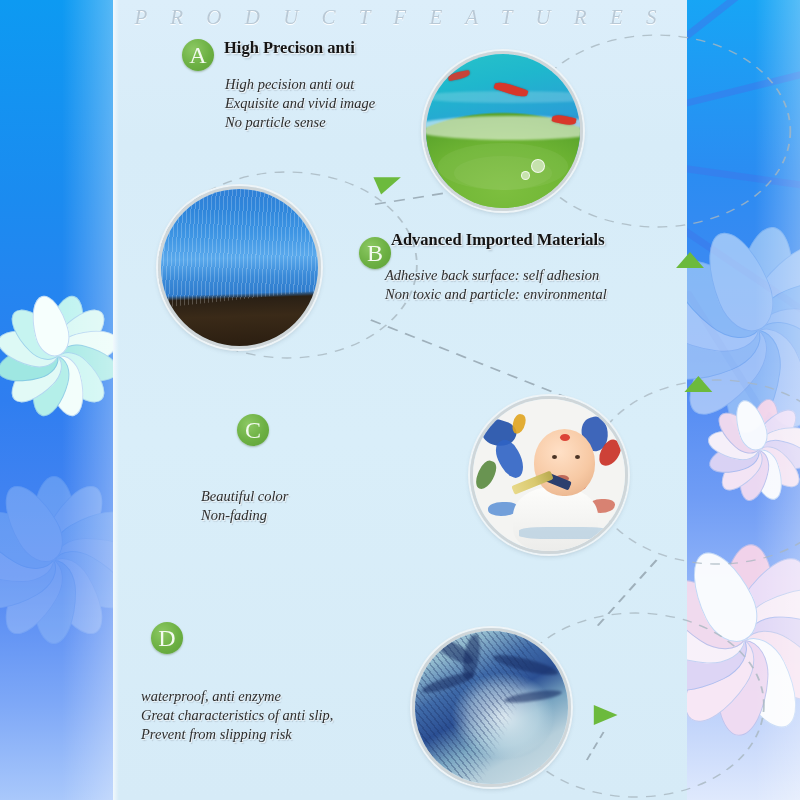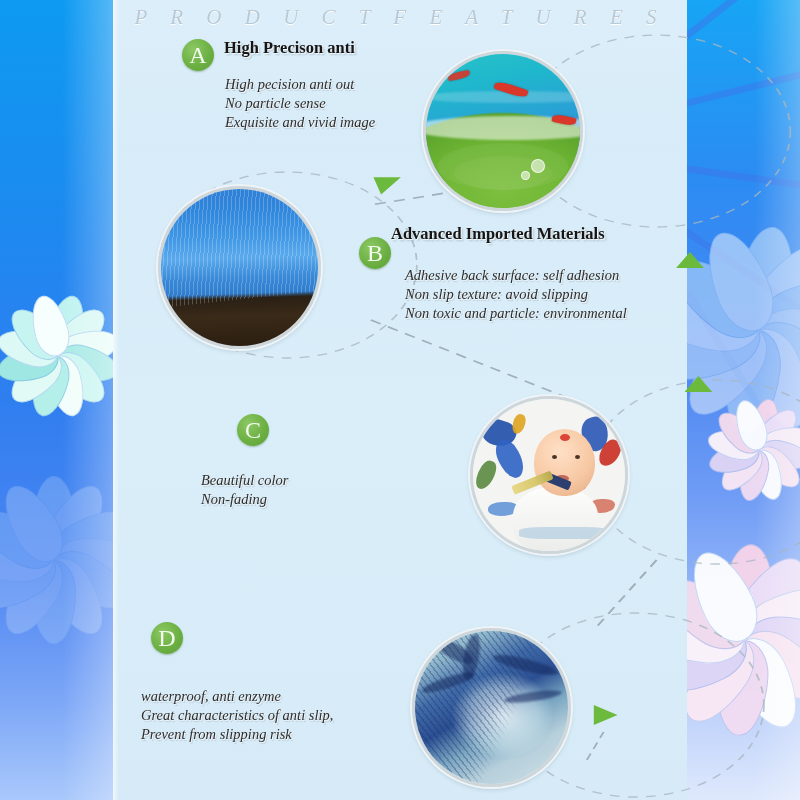--- a/index.html
+++ b/index.html
@@ -216,54 +216,53 @@
       <polygon class="arrow" points="410,392 430,392 420,376"></polygon>
 
       <polygon class="arrow" points="345,725 345,705 362,715"></polygon>
       <path d="M 340 760 L 352 732" fill="none" stroke="#9fb0bb" stroke-width="1.4" stroke-dasharray="7 5"></path>
     </svg>
 
     <div class="badge" style="left:69px;top:39px;">A</div>
     <div class="f-title" style="left:111px;top:38px;">High Precison anti</div>
     <div class="f-lines" style="left:112px;top:75px;">
       <div>High pecision anti out</div>
+      <div>Exquisite and vivid image</div>
       <div>No particle sense</div>
-      <div>Exquisite and vivid image</div>
     </div>
 
     <div class="photo" style="left:310px;top:51px;width:154px;height:154px;">
       <div class="inner pa1">
         <div class="wave" style="left:-10%;top:40%;width:130%;height:16%;"></div>
         <div class="wave" style="left:-5%;top:24%;width:120%;height:8%;opacity:.35;"></div>
         <div class="fish" style="left:44%;top:20%;width:34px;height:9px;transform:rotate(18deg);"></div>
         <div class="fish" style="left:14%;top:12%;width:22px;height:7px;transform:rotate(-12deg);opacity:.9;"></div>
         <div class="fish" style="left:82%;top:40%;width:24px;height:8px;transform:rotate(12deg);"></div>
         <div class="matline" style="left:8%;top:58%;width:84%;height:30%;opacity:.25;"></div>
         <div class="matline" style="left:18%;top:66%;width:64%;height:22%;opacity:.22;"></div>
         <div class="bubble" style="left:68%;top:68%;width:12px;height:12px;"></div>
         <div class="bubble" style="left:62%;top:76%;width:7px;height:7px;"></div>
       </div>
     </div>
 
     <div class="badge" style="left:246px;top:237px;">B</div>
-    <div class="f-title" style="left:278px;top:224px;">Advanced Imported Materials</div>
-    <div class="f-lines" style="left:292px;top:266px;">
+    <div class="f-title" style="left:278px;top:230px;">Advanced Imported Materials</div>
+    <div class="f-lines" style="left:272px;top:266px;">
       <div>Adhesive back surface: self adhesion</div>
-      <div>Non slip texture: avoid slipping</div>
       <div>Non toxic and particle: environmental</div>
     </div>
 
     <div class="photo" style="left:45px;top:186px;width:157px;height:157px;">
       <div class="inner pb1">
           <div class="ribs"></div>
         </div>
     </div>
 
     <div class="badge" style="left:124px;top:414px;">C</div>
-    <div class="f-lines" style="left:88px;top:471px;">
+    <div class="f-lines" style="left:88px;top:487px;">
       <div>Beautiful color</div>
       <div>Non-fading</div>
     </div>
 
     <div class="photo" style="left:357px;top:396px;width:152px;height:152px;">
       <div class="inner pc1">
         <div class="splat" style="left:6%;top:14%;width:34px;height:26px;background:#1f4fa8;transform:rotate(18deg);"></div>
         <div class="splat" style="left:17%;top:26%;width:22px;height:40px;background:#2f63c4;transform:rotate(-30deg);"></div>
         <div class="splat" style="left:3%;top:40%;width:16px;height:30px;background:#5a8a3f;transform:rotate(22deg);"></div>
         <div class="splat" style="left:72%;top:12%;width:26px;height:34px;background:#2a57b4;transform:rotate(-14deg);"></div>

